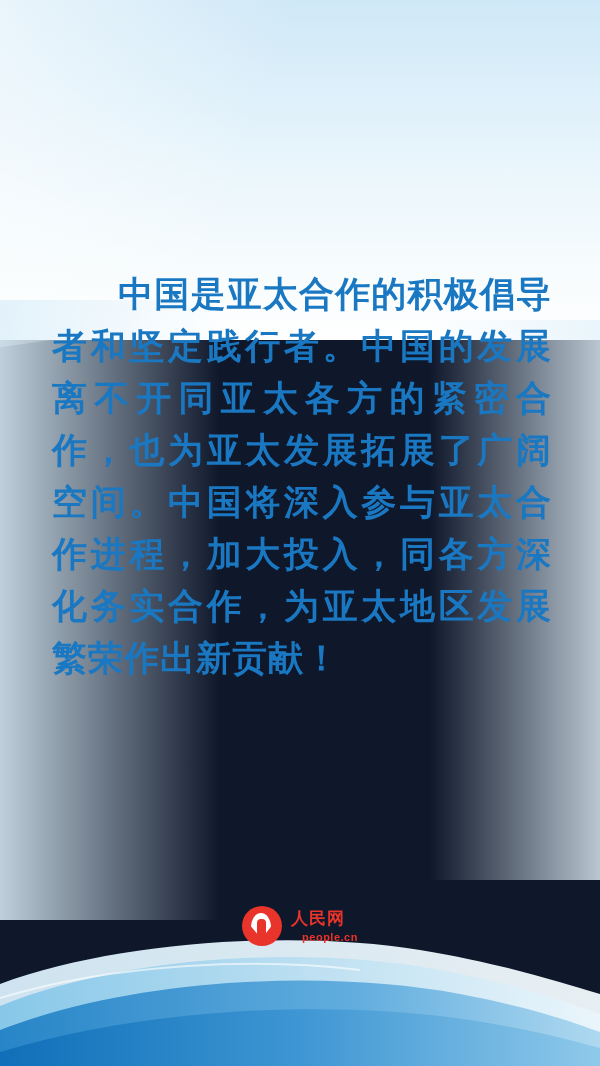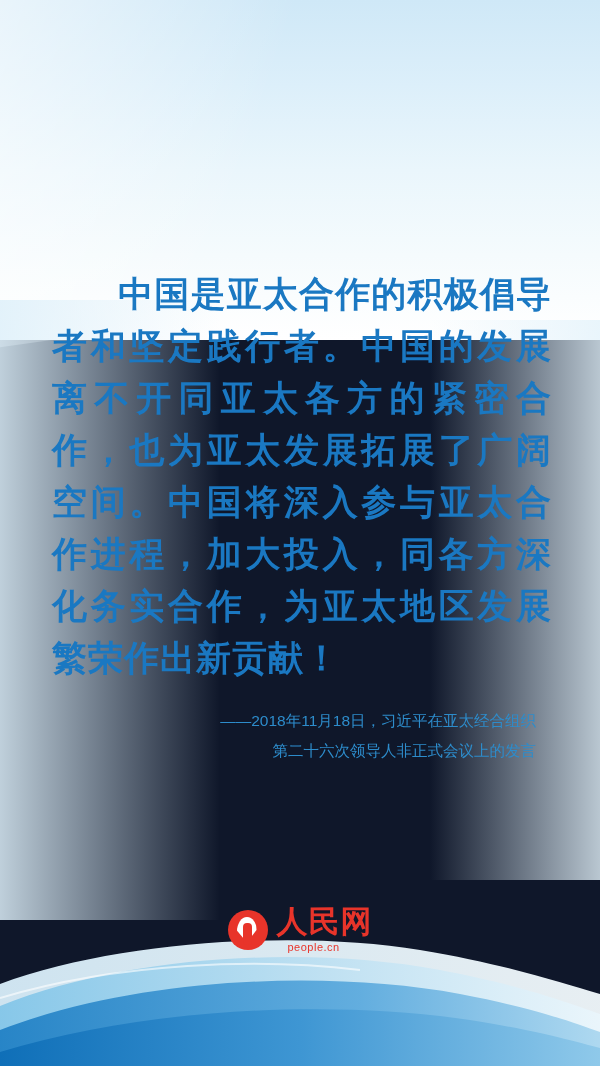--- a/index.html
+++ b/index.html
@@ -128,27 +128,27 @@
   .logo-text {
     display: flex;
     flex-direction: column;
     justify-content: center;
     line-height: 1;
   }
   .logo-cn {
     color: #e8342a;
     font-family: "DejaVu Serif", "Liberation Serif", serif;
     font-weight: bold;
-    font-size: 31px;
+    font-size: 17px;
     letter-spacing: 1px;
   }
   .logo-en {
     color: #e8342a;
     font-size: 11px;
-    font-weight: normal;
+    font-weight: bold;
     letter-spacing: 0.5px;
     margin-top: 5px;
     margin-left: 11px;
   }
 </style>
 </head>
 <body>
 
 <div class="poster">
 
@@ -184,24 +184,20 @@
     <path d="M0,140 C130,88 310,80 440,104 C520,119 566,136 600,148 L600,200 L0,200 Z" fill="url(#w1)" opacity="0.9"></path>
     <path d="M0,164 C140,110 330,104 460,128 C534,142 572,156 600,166 L600,200 L0,200 Z" fill="url(#w2)" opacity="0.92"></path>
     <path d="M0,186 C150,140 340,134 470,154 C540,165 576,176 600,182 L600,200 L0,200 Z" fill="url(#w3)"></path>
     <path d="M0,132 C120,96 260,92 360,104" stroke="#ffffff" stroke-width="2" fill="none" opacity="0.6"></path>
   </svg>
 
   <div class="quote">
     <span class="indent"></span><span>中国是亚太合作的积极倡导者和坚定践行者。中国的发展离不开同亚太各方的紧密合作，也为亚太发展拓展了广阔空间。中国将深入参与亚太合作进程，加大投入，同各方深化务实合作，为亚太地区发展繁荣作出新贡献！</span>
   </div>
 
-  <div class="attribution">
-    <div>——2018年11月18日，习近平在亚太经合组织</div>
-    <div>第二十六次领导人非正式会议上的发言</div>
-  </div>
 
   <div class="logo">
     <div class="logo-mark"></div>
     <div class="logo-text">
       <div class="logo-cn">人民网</div>
       <div class="logo-en">people.cn</div>
     </div>
   </div>
 
 </div>

